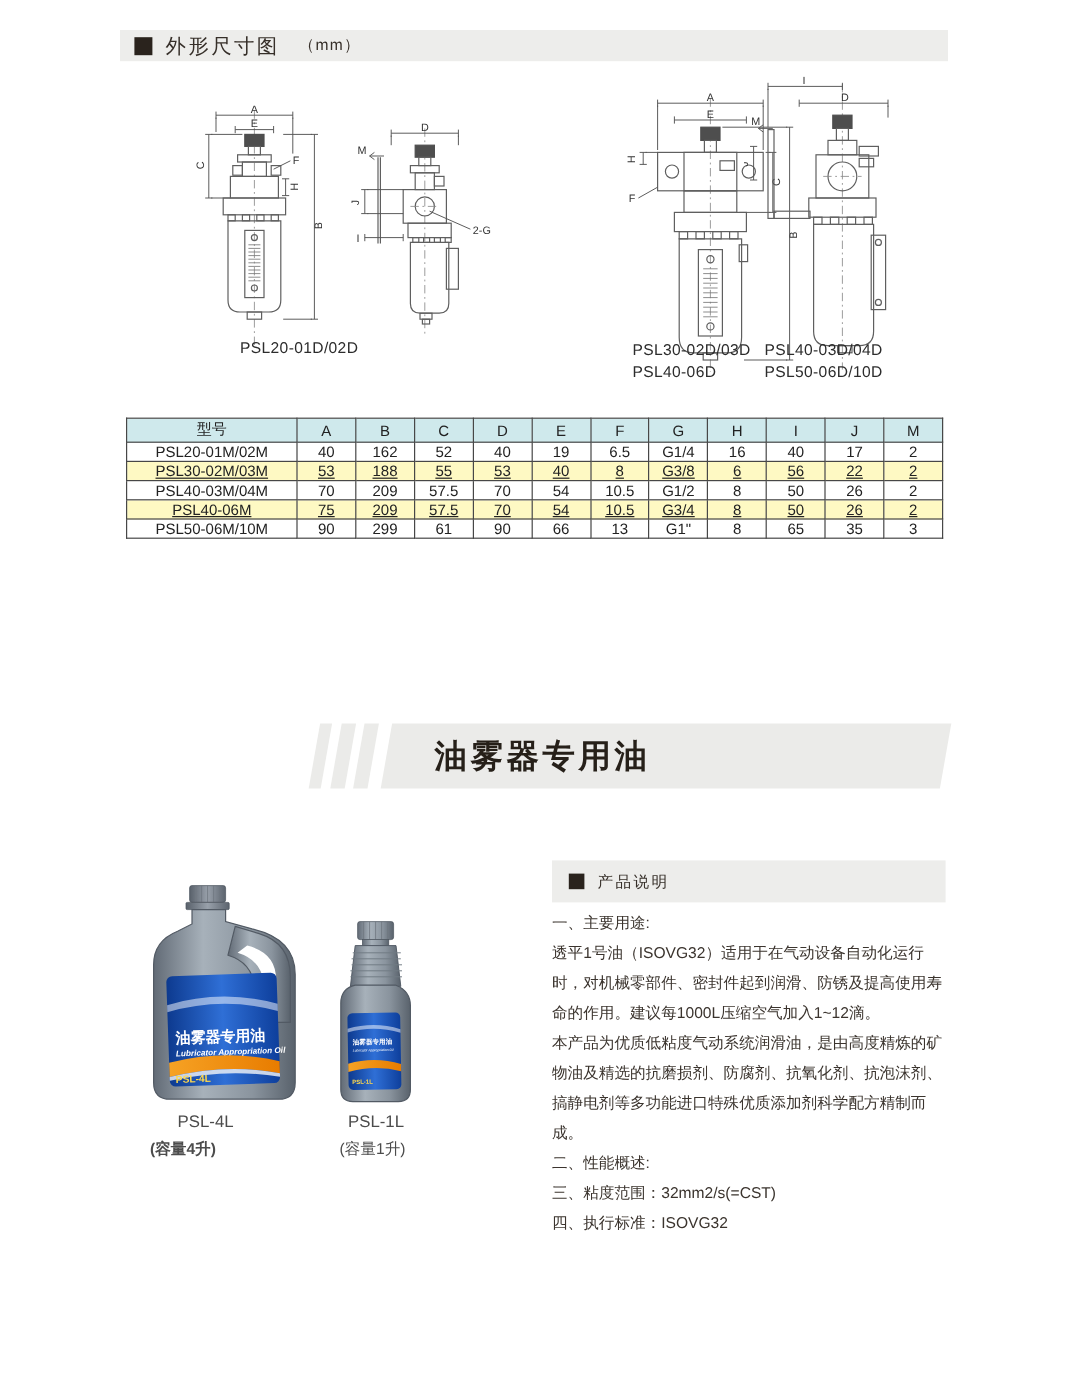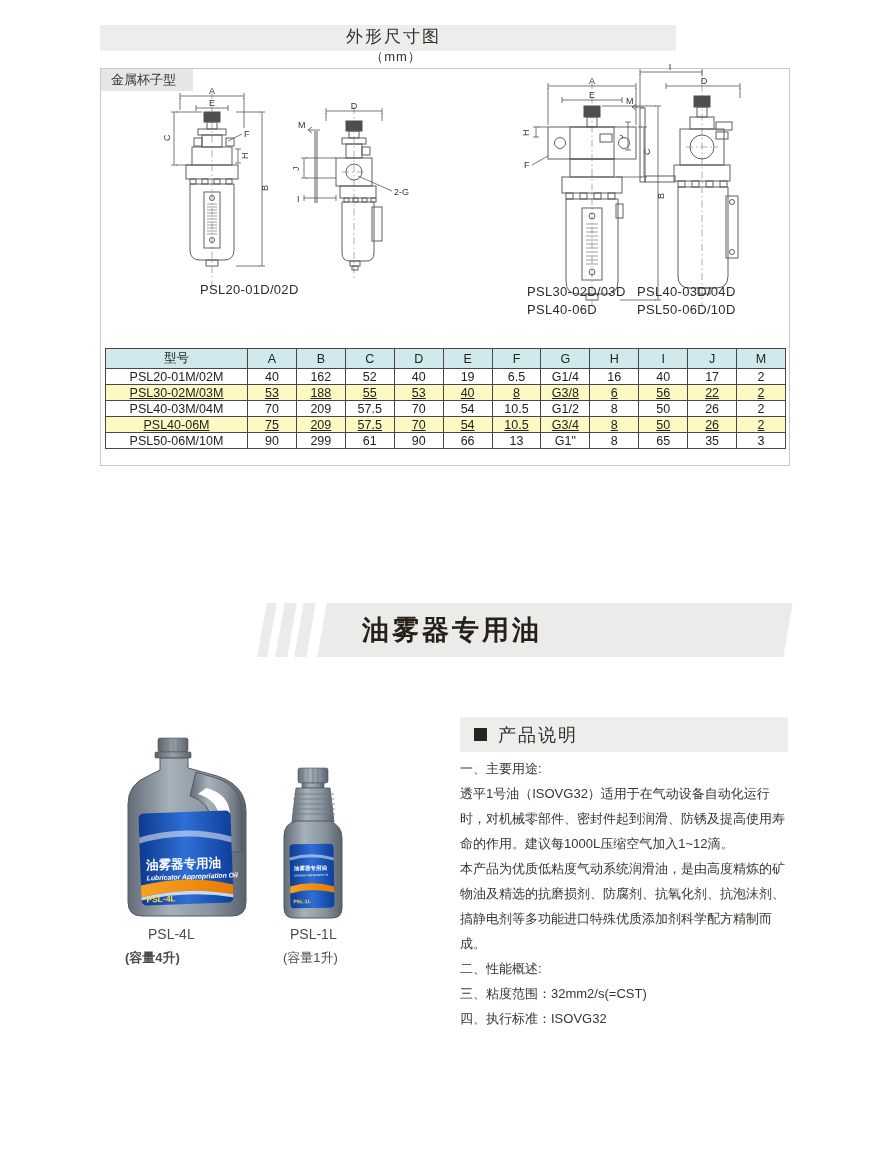--- a/index.html
+++ b/index.html
@@ -4,21 +4,21 @@
 <style>
   html,body{margin:0;padding:0;background:#fff;}
   .page{position:relative;width:890px;height:1165px;background:#ffffff;overflow:hidden;
         font-family:"Liberation Sans", sans-serif;color:#332d28;}
 
   
   .sec-bar{position:absolute;background:#ededeb;display:flex;align-items:center;}
   .sec-bar .sq{display:inline-block;background:#2a231d;}
   .sec-bar .t{color:#362f29;}
 
-  #bar-dim{left:100px;top:25px;width:576px;height:26px;flex-direction:column;}
+  #bar-dim{left:100px;top:25px;width:690px;height:26px;}
   #bar-dim .sq{width:15px;height:15px;margin-left:12px;}
   #bar-dim .t{font-size:17px;letter-spacing:2px;margin-left:11px;}
   #bar-dim .u{font-size:13px;color:#362f29;letter-spacing:1px;margin-left:16px;}
 
   
   .dim-box{position:absolute;left:100px;top:68px;width:688px;height:396px;
            border:1px solid #c9c9c9;background:#fff;}
   .dim-tab{position:absolute;left:0;top:0;width:92px;height:22px;background:#e7e6e4;
            font-size:13px;color:#3a332e;line-height:22px;padding-left:10px;box-sizing:border-box;}
 
@@ -46,43 +46,40 @@
   .banner{position:absolute;left:0;top:603px;width:890px;height:54px;}
   .banner .stripe{position:absolute;top:0;height:54px;background:#ebebe9;transform:skewX(-10deg);}
   .banner .bar{position:absolute;left:322px;top:0;width:466px;height:54px;background:#ebebe9;
                transform:skewX(-10deg);}
   .banner .bar-text{transform:skewX(10deg);font-size:27px;font-weight:bold;color:#262019;
                     line-height:54px;padding-left:40px;letter-spacing:3px;}
 
   
   #bar-desc{left:460px;top:717px;width:328px;height:35px;}
   #bar-desc .sq{width:13px;height:13px;margin-left:14px;}
-  #bar-desc .t{font-size:18px;letter-spacing:2px;margin-left:11px;}
+  #bar-desc .t{font-size:13px;letter-spacing:2px;margin-left:11px;}
   .desc-body{position:absolute;left:460px;top:756px;width:334px;font-size:13px;
              line-height:25px;color:#3b342e;}
 
   
   .bottle{position:absolute;}
   .prod-label{position:absolute;font-size:14px;color:#4c4c4c;}
   .prod-cap{position:absolute;font-size:13px;color:#4c4c4c;}
 </style>
 </head>
 <body>
 
 <div class="page">
 
   <div class="sec-bar" id="bar-dim">
     <span class="sq"></span>
     <span class="t">外形尺寸图</span>
     <span class="u">（mm）</span>
   </div>
 
-  <div class="dim-box">
-    <div class="dim-tab">金属杯子型</div>
-  </div>
 
   <div class="drawing" style="left:140px;top:88px;">
     <svg width="150" height="205" viewBox="0 0 150 205">
       <path class="ctr" d="M72,4 V200"></path>
       <path class="dim-line" d="M40,8 H104 M40,5 v6 M104,5 v6 M40,10 V22 M104,10 V40"></path>
       <text class="dim-t" x="72" y="6" text-anchor="middle">A</text>
       <path class="dim-line" d="M56,20 H88 M56,17 v6 M88,17 v6"></path>
       <text class="dim-t" x="72" y="18" text-anchor="middle">E</text>
       <rect class="knob" x="64" y="24" width="16" height="10"></rect>
       <rect class="dwg-stroke" x="67" y="34" width="10" height="7"></rect>

